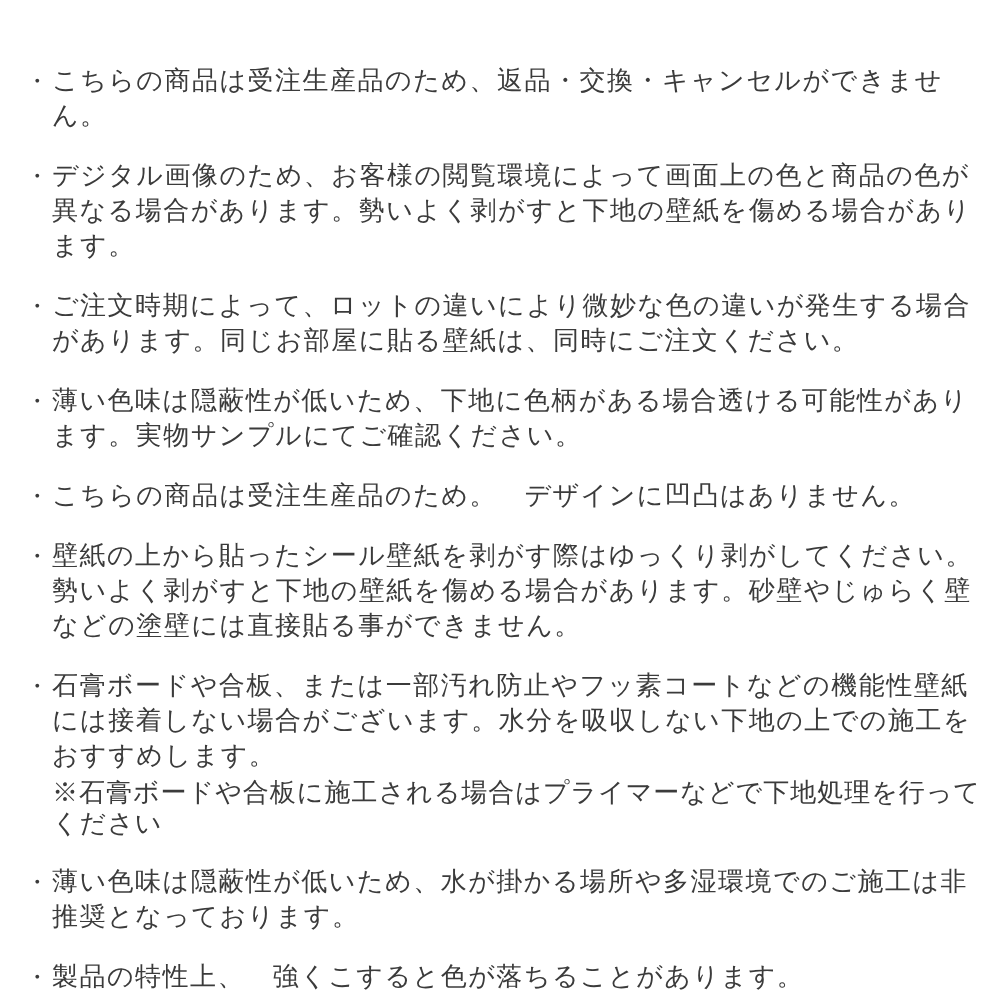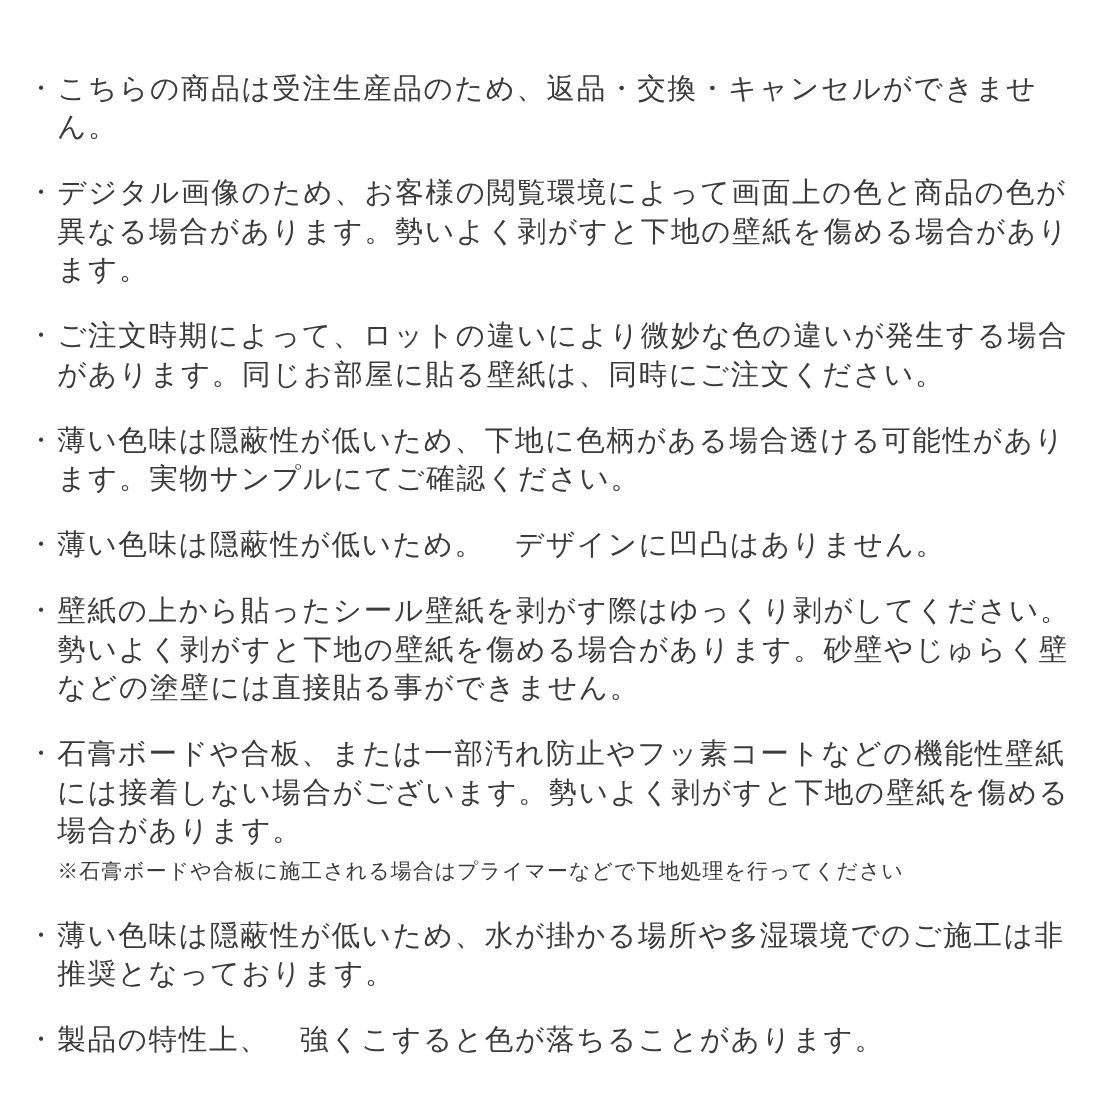--- a/index.html
+++ b/index.html
@@ -36,21 +36,21 @@
     user-select: none;
   }
   .note-text {
     flex: 1;
     min-width: 0;
   }
   .note-body {
     display: block;
   }
   .sub-note {
-    font-size: 19px;
+    font-size: 26px;
     line-height: 31px;
     letter-spacing: 1px;
     margin-top: 4px;
   }
 </style>
 </head>
 <body>
 
 <ul class="notes-list">
 
@@ -69,32 +69,32 @@
     <span class="note-text note-body">ご注文時期によって、ロットの違いにより微妙な色の違いが発生する場合があります。同じお部屋に貼る壁紙は、同時にご注文ください。</span>
   </li>
 
   <li class="note-item">
     <span class="bullet">・</span>
     <span class="note-text note-body">薄い色味は隠蔽性が低いため、下地に色柄がある場合透ける可能性があります。実物サンプルにてご確認ください。</span>
   </li>
 
   <li class="note-item">
     <span class="bullet">・</span>
-    <span class="note-text note-body">薄い色味は隠蔽性が低いため。　デザインに凹凸はありません。</span>
+    <span class="note-text note-body">こちらの商品は受注生産品のため。　デザインに凹凸はありません。</span>
   </li>
 
   <li class="note-item">
     <span class="bullet">・</span>
     <span class="note-text note-body">壁紙の上から貼ったシール壁紙を剥がす際はゆっくり剥がしてください。勢いよく剥がすと下地の壁紙を傷める場合があります。砂壁やじゅらく壁などの塗壁には直接貼る事ができません。</span>
   </li>
 
   <li class="note-item">
     <span class="bullet">・</span>
     <div class="note-text">
-      <span class="note-body">石膏ボードや合板、または一部汚れ防止やフッ素コートなどの機能性壁紙には接着しない場合がございます。勢いよく剥がすと下地の壁紙を傷める場合があります。</span>
+      <span class="note-body">石膏ボードや合板、または一部汚れ防止やフッ素コートなどの機能性壁紙には接着しない場合がございます。水分を吸収しない下地の上での施工をおすすめします。</span>
       <div class="sub-note">※石膏ボードや合板に施工される場合はプライマーなどで下地処理を行ってください</div>
     </div>
   </li>
 
   <li class="note-item">
     <span class="bullet">・</span>
     <span class="note-text note-body">薄い色味は隠蔽性が低いため、水が掛かる場所や多湿環境でのご施工は非推奨となっております。</span>
   </li>
 
   <li class="note-item">

